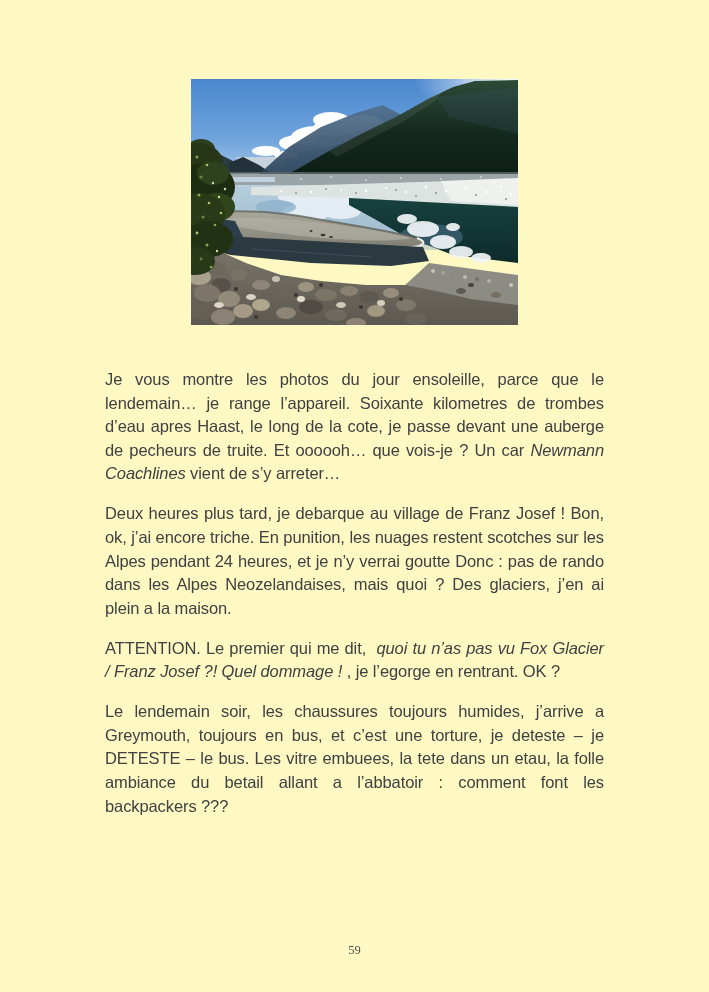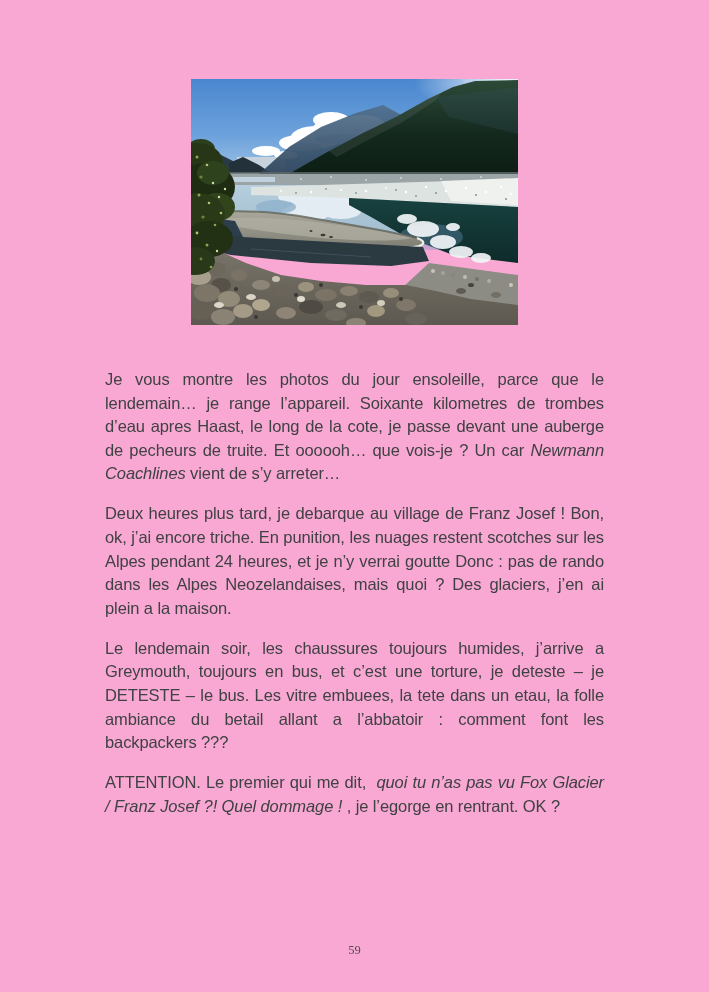--- a/index.html
+++ b/index.html
@@ -1,21 +1,21 @@
 <!DOCTYPE html>
 <html><head>
 <meta charset="utf-8">
 <style>
   html,body{margin:0;padding:0;}
   body{
     width:709px;height:992px;background:#ffffff;
     font-family:"Liberation Sans","DejaVu Sans",sans-serif;
   }
   .page{
-    position:relative;width:709px;height:992px;background:#f9a8d4;overflow:hidden;
+    position:relative;width:709px;height:992px;background:#fef9c3;overflow:hidden;
   }
   .photo{
     margin:79px auto 0;width:327px;height:246px;padding:0;
     line-height:0;
   }
   .body-text{
     margin:43px 105px 0;
     color:#3f4142;
     font-size:16.5px;
     line-height:23.6px;
@@ -275,23 +275,23 @@
           <circle cx="34" cy="110" r="1.2" fill="#dce8a8"></circle>
       </g>
     </svg>
   </figure>
 
   <main class="body-text">
     <p><span>Je vous montre les photos du jour ensoleille, parce que le lendemain… je range l’appareil. Soixante kilometres de trombes d’eau apres Haast, le long de la cote, je passe devant une auberge de pecheurs de truite. Et oooooh… que vois-je&nbsp;? Un car </span><em class="it">Newmann Coachlines</em><span> vient de s’y arreter…</span></p>
 
     <p><span>Deux heures plus tard, je debarque au village de Franz Josef&nbsp;! Bon, ok, j’ai encore triche. En punition, les nuages restent scotches sur les Alpes pendant 24 heures, et je n’y verrai goutte Donc&nbsp;: pas de rando dans les Alpes Neozelandaises, mais quoi&nbsp;? Des glaciers, j’en ai plein a la maison.</span></p>
 
+    <p><span>ATTENTION. Le premier qui me dit, &nbsp;</span><em class="it">quoi tu n’as pas vu Fox Glacier / Franz Josef&nbsp;?! Quel dommage&nbsp;!</em><span>&nbsp;, je l’egorge en rentrant. OK&nbsp;?</span></p>
+
     <p><span>Le lendemain soir, les chaussures toujours humides, j’arrive a Greymouth, toujours en bus, et c’est une torture, je deteste – je DETESTE – le bus. Les vitre embuees, la tete dans un etau, la folle ambiance du betail allant a l’abbatoir&nbsp;: comment font les backpackers&nbsp;???</span></p>
-
-    <p><span>ATTENTION. Le premier qui me dit, &nbsp;</span><em class="it">quoi tu n’as pas vu Fox Glacier / Franz Josef&nbsp;?! Quel dommage&nbsp;!</em><span>&nbsp;, je l’egorge en rentrant. OK&nbsp;?</span></p>
 
   </main>
 
   <footer class="page-number">
     <span>59</span>
   </footer>
 
 </div>
 
 </body></html>

